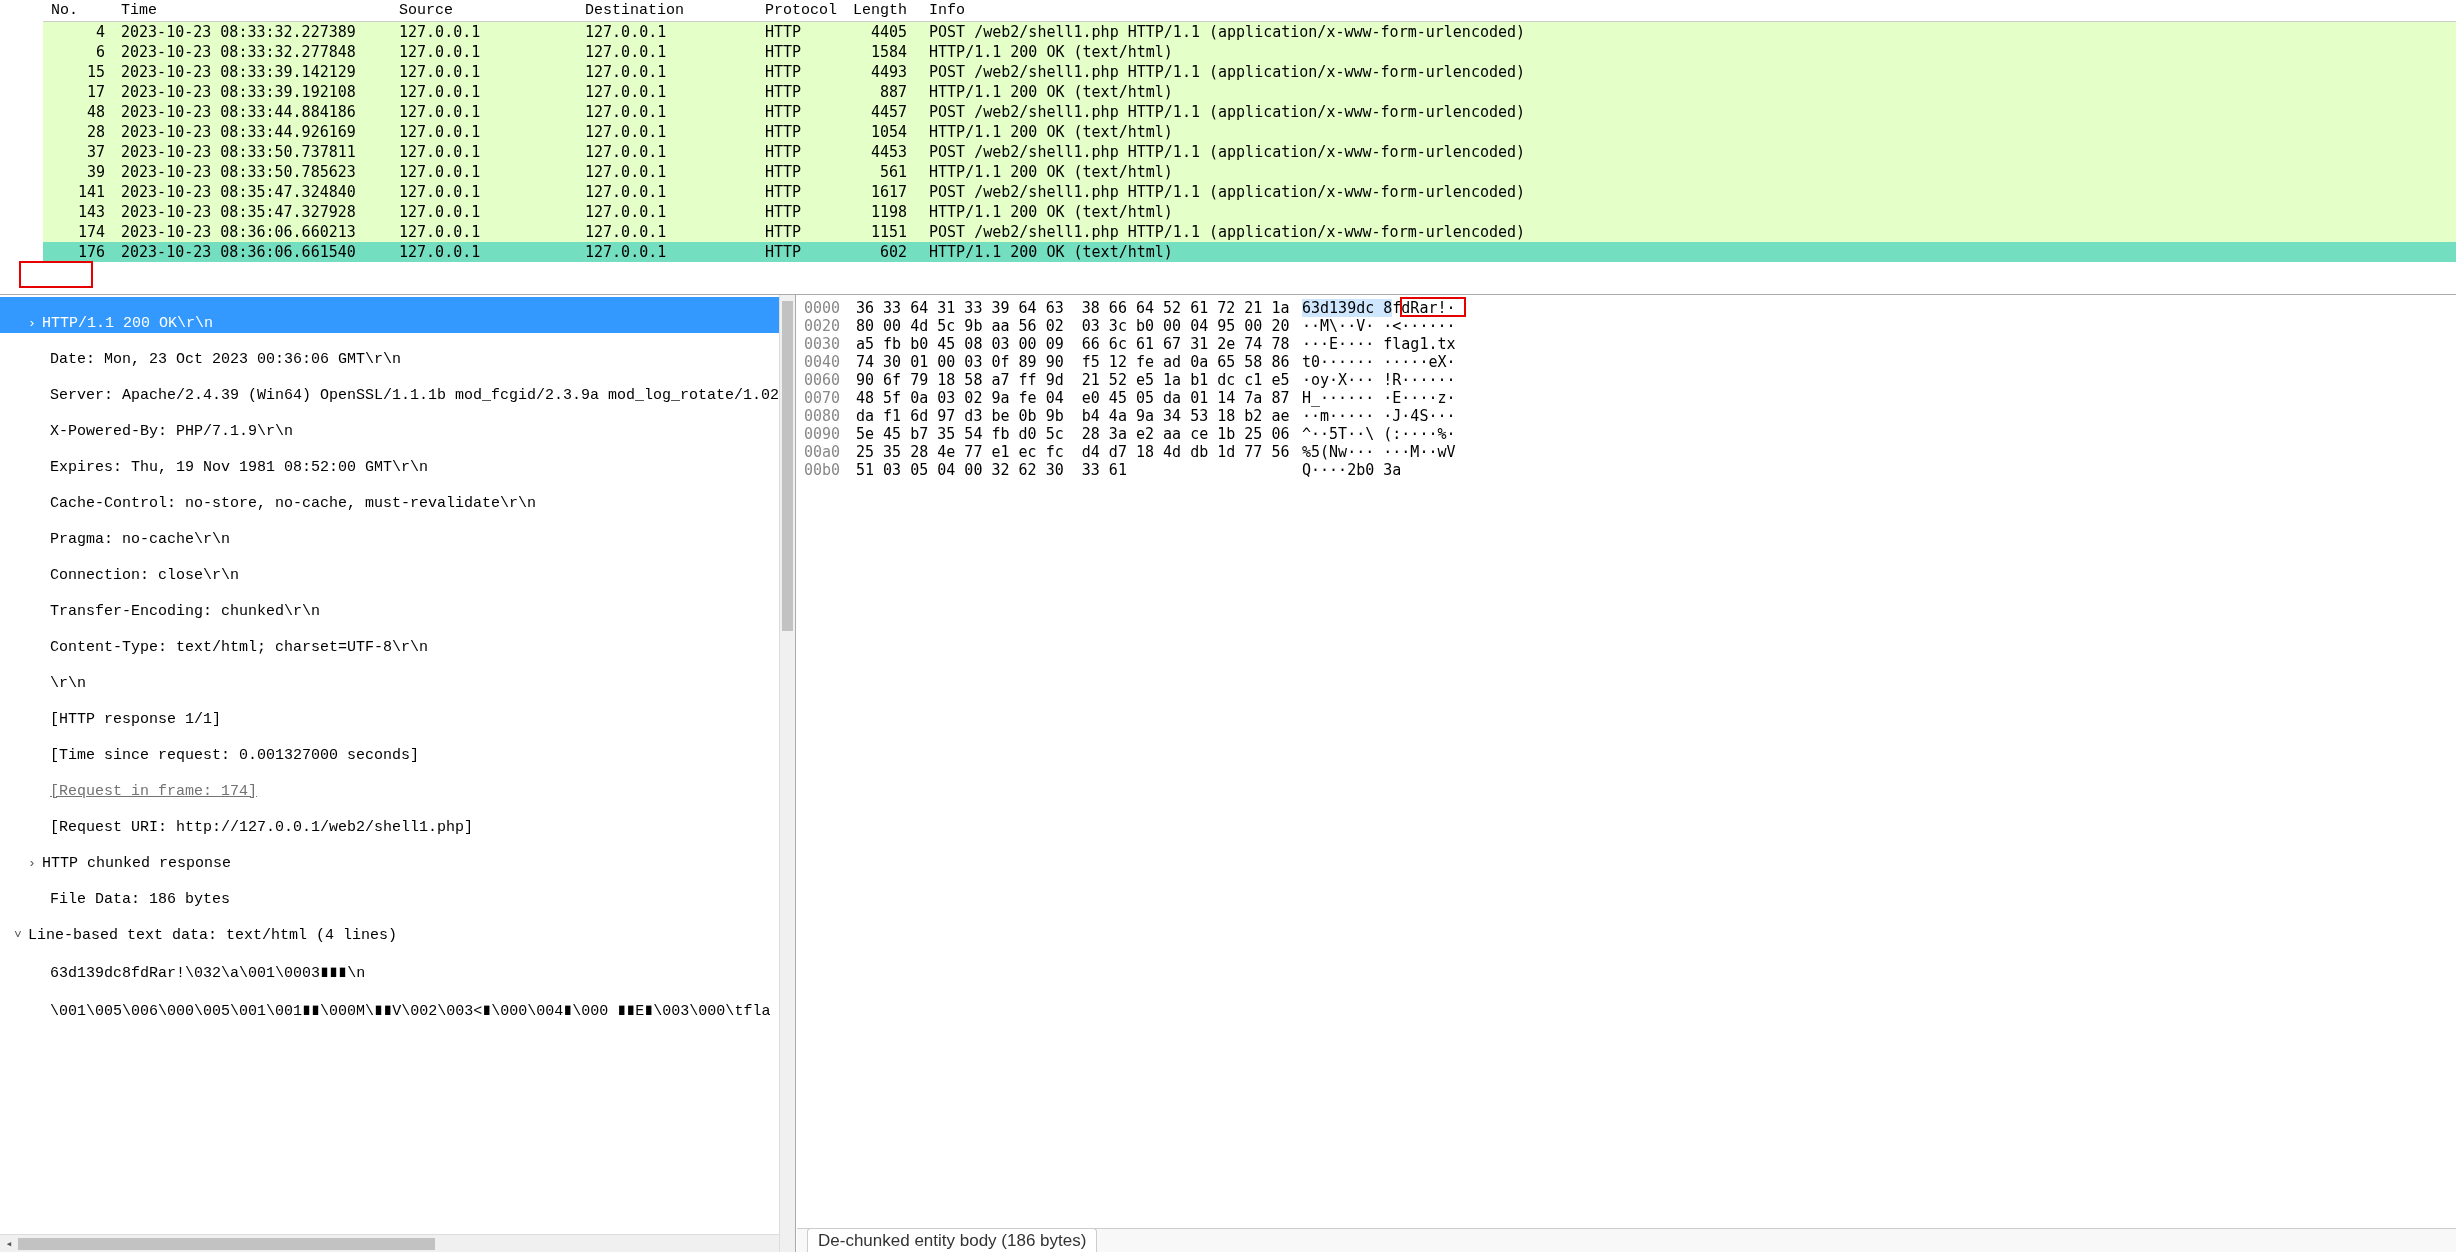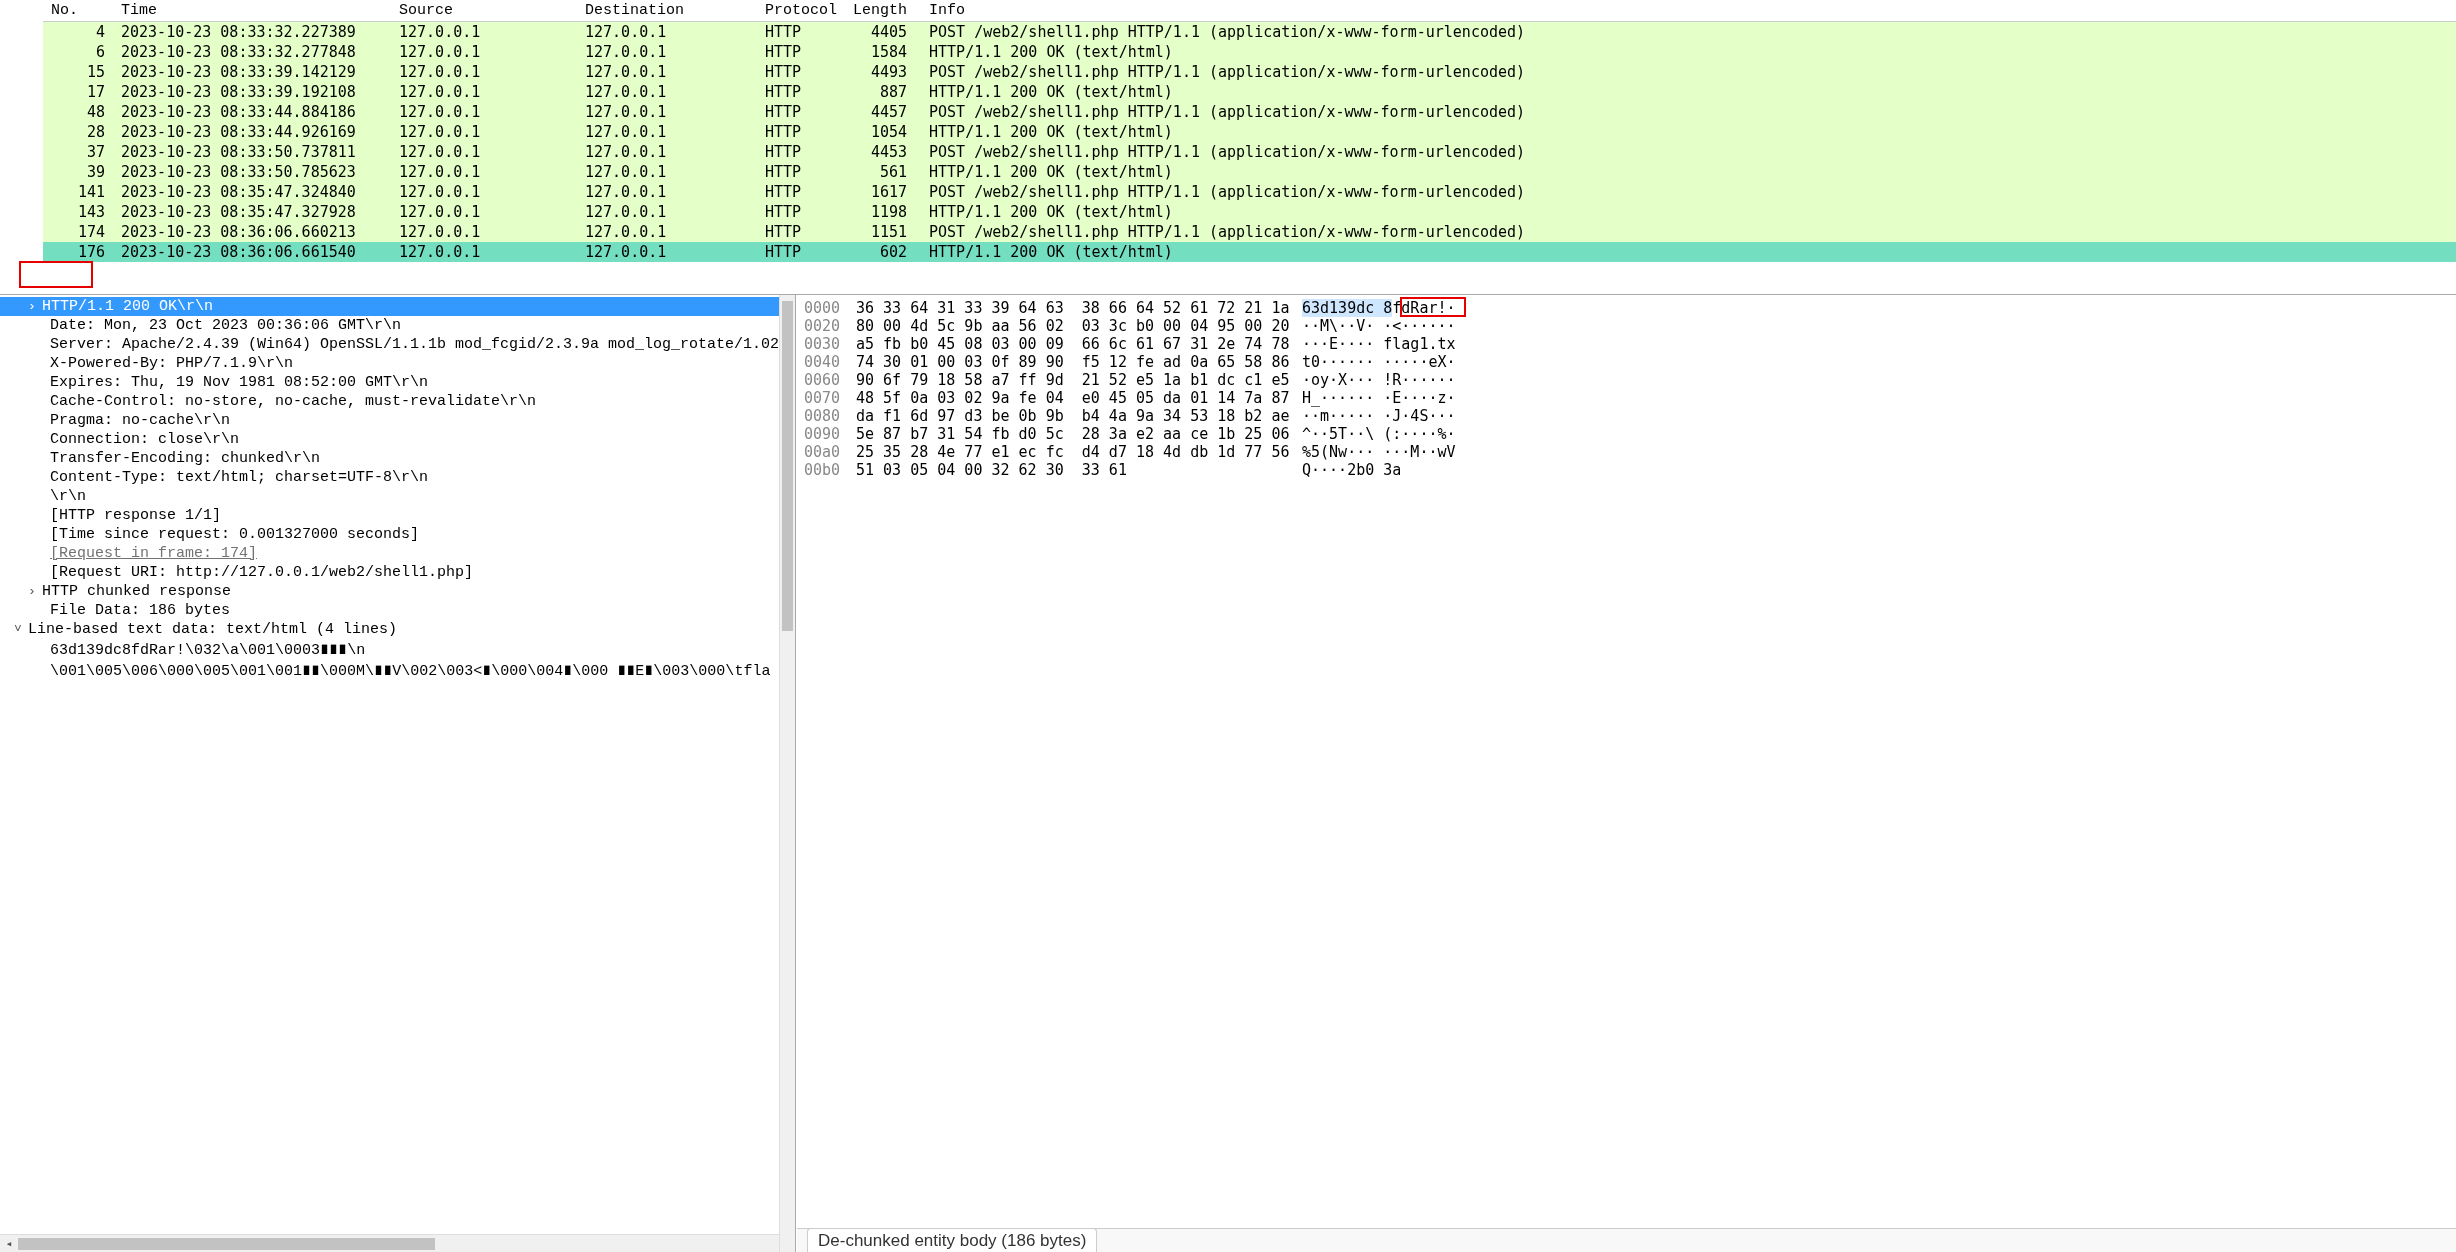--- a/index.html
+++ b/index.html
@@ -14,21 +14,21 @@
 .col-destination { width:180px; }
 .col-protocol { width:81px; }
 .col-length { width:60px; text-align:right; padding-right:14px !important; }
 .col-info { }
 tr.green td { background:#e4ffc7; }
 tr.sel td { background:#74dec1; }
 .red-box1 { position:absolute; border:2px solid #e60000; left:19px; top:261px; width:74px; height:27px; pointer-events:none; }
 .lower { display:flex; position:absolute; top:294px; left:0; right:0; bottom:0; border-top:1px solid #aaa; }
 .details { width:796px; border-right:1px solid #aaa; overflow:hidden; position:relative; background:#fff; display:flex; flex-direction:column; }
 .details-body { flex:1; overflow:auto; padding:2px 0; }
-.details-line { white-space:nowrap; padding:1px 6px 1px 50px; }
+.details-line { white-space:nowrap; padding:18px 6px 1px 50px; }
 .details-line.exp { padding-left:28px; }
 .details-line.exp::before { content:"˅"; display:inline-block; width:14px; color:#555; font-size:13px; }
 .details-line.col { padding-left:28px; }
 .details-line.col::before { content:"›"; display:inline-block; width:14px; color:#555; font-size:13px; }
 .details-line.sel { background:#3399ff; color:#fff; }
 .details-line.sel::before { color:#fff; }
 .link { color:#737373; text-decoration:underline; }
 .vscroll { position:absolute; right:0; top:0; bottom:0; width:16px; background:#f0f0f0; border-left:1px solid #ddd; }
 .vscroll .thumb { position:absolute; left:2px; right:2px; background:#c2c2c2; }
 .hscroll { height:18px; background:#f0f0f0; border-top:1px solid #ddd; display:flex; align-items:center; }
@@ -212,21 +212,21 @@
   </div>
   <div class="hex" id="hex-body">
     <div class="red-box2" style="left:604px; top:2px; width:66px; height:20px;"></div>
   <div class="hex-row"><span class="hex-off">0000</span><span class="hex-bytes">36 33 64 31 33 39 64 63  38 66 64 52 61 72 21 1a</span><span class="hex-ascii"><span class="hl-blue">63d139dc 8</span>fdRar!·</span></div>
       <div class="hex-row"><span class="hex-off">0020</span><span class="hex-bytes">80 00 4d 5c 9b aa 56 02  03 3c b0 00 04 95 00 20</span><span class="hex-ascii">··M\··V· ·&lt;······</span></div>
       <div class="hex-row"><span class="hex-off">0030</span><span class="hex-bytes">a5 fb b0 45 08 03 00 09  66 6c 61 67 31 2e 74 78</span><span class="hex-ascii">···E···· flag1.tx</span></div>
       <div class="hex-row"><span class="hex-off">0040</span><span class="hex-bytes">74 30 01 00 03 0f 89 90  f5 12 fe ad 0a 65 58 86</span><span class="hex-ascii">t0······ ·····eX·</span></div>
       <div class="hex-row"><span class="hex-off">0060</span><span class="hex-bytes">90 6f 79 18 58 a7 ff 9d  21 52 e5 1a b1 dc c1 e5</span><span class="hex-ascii">·oy·X··· !R······</span></div>
       <div class="hex-row"><span class="hex-off">0070</span><span class="hex-bytes">48 5f 0a 03 02 9a fe 04  e0 45 05 da 01 14 7a 87</span><span class="hex-ascii">H_······ ·E····z·</span></div>
       <div class="hex-row"><span class="hex-off">0080</span><span class="hex-bytes">da f1 6d 97 d3 be 0b 9b  b4 4a 9a 34 53 18 b2 ae</span><span class="hex-ascii">··m····· ·J·4S···</span></div>
-      <div class="hex-row"><span class="hex-off">0090</span><span class="hex-bytes">5e 87 b7 31 54 fb d0 5c  28 3a e2 aa ce 1b 25 06</span><span class="hex-ascii">^··5T··\ (:····%·</span></div>
+      <div class="hex-row"><span class="hex-off">0090</span><span class="hex-bytes">5e 45 b7 35 54 fb d0 5c  28 3a e2 aa ce 1b 25 06</span><span class="hex-ascii">^··5T··\ (:····%·</span></div>
       <div class="hex-row"><span class="hex-off">00a0</span><span class="hex-bytes">25 35 28 4e 77 e1 ec fc  d4 d7 18 4d db 1d 77 56</span><span class="hex-ascii">%5(Nw··· ···M··wV</span></div>
       <div class="hex-row"><span class="hex-off">00b0</span><span class="hex-bytes">51 03 05 04 00 32 62 30  33 61</span><span class="hex-ascii">Q····2b0 3a</span></div>
     </div>
 </div>
 
 <div class="tab-bar">
   <div class="tab">De-chunked entity body (186 bytes)</div>
 </div>
 
 </body></html>

